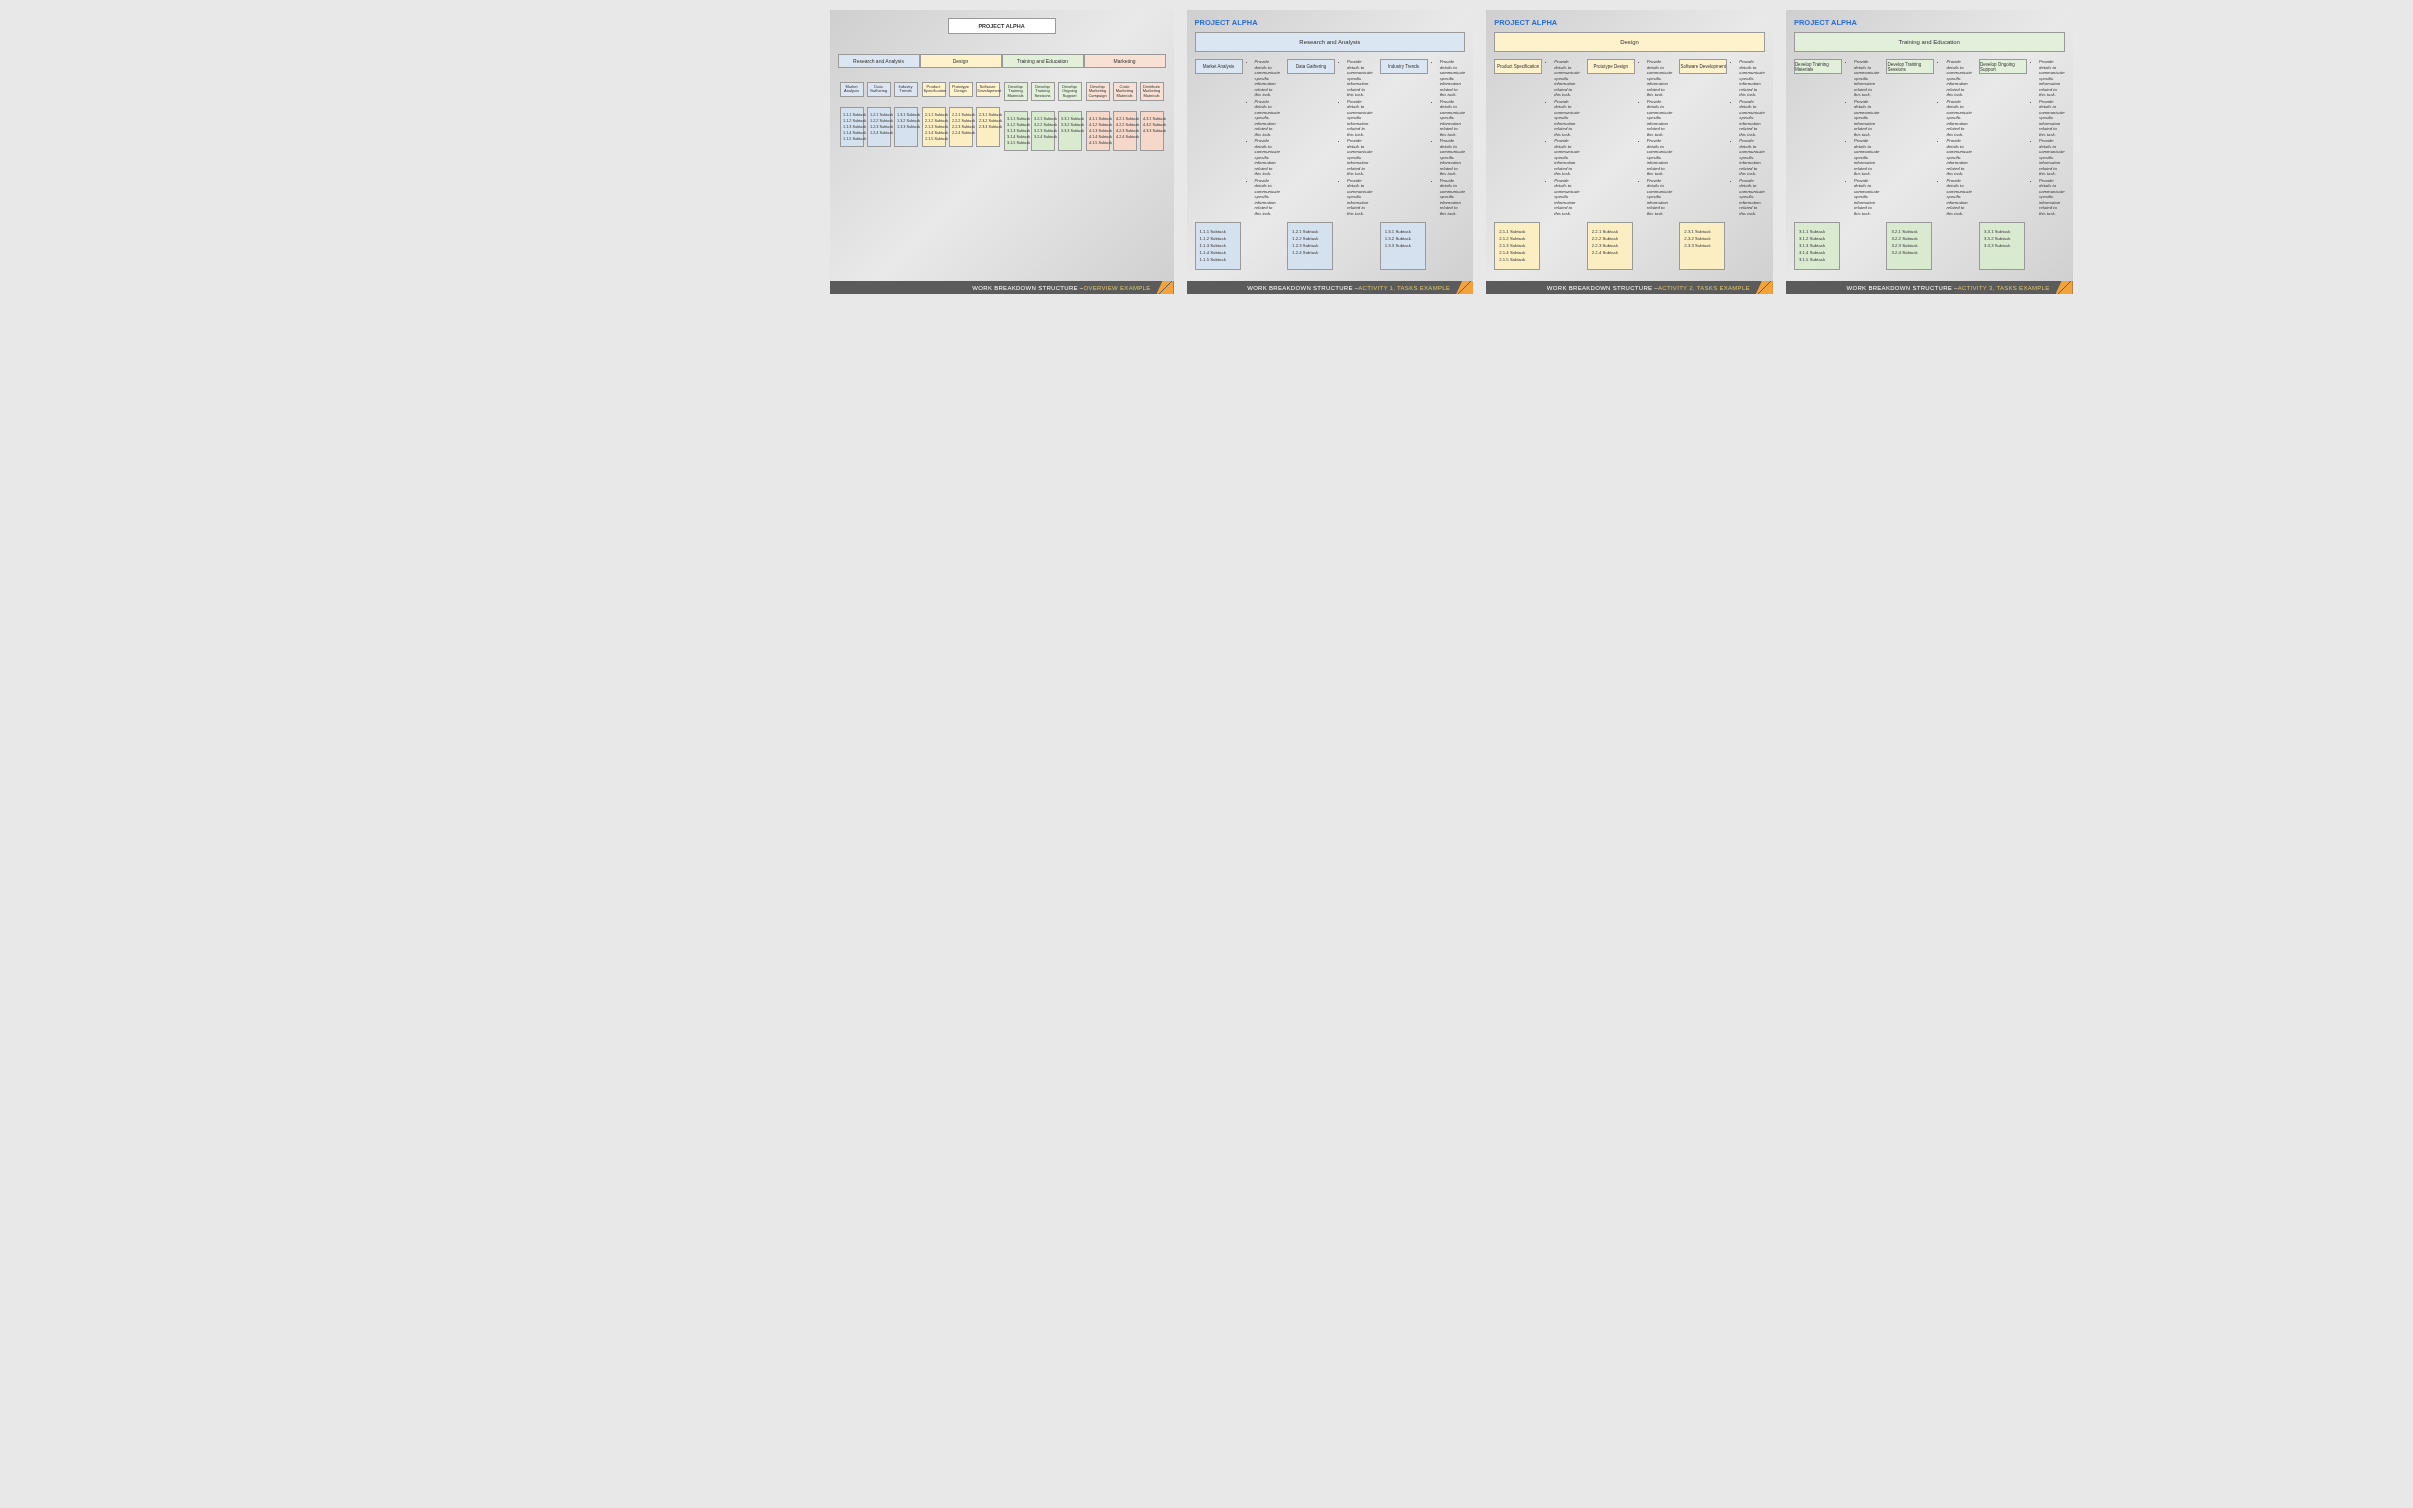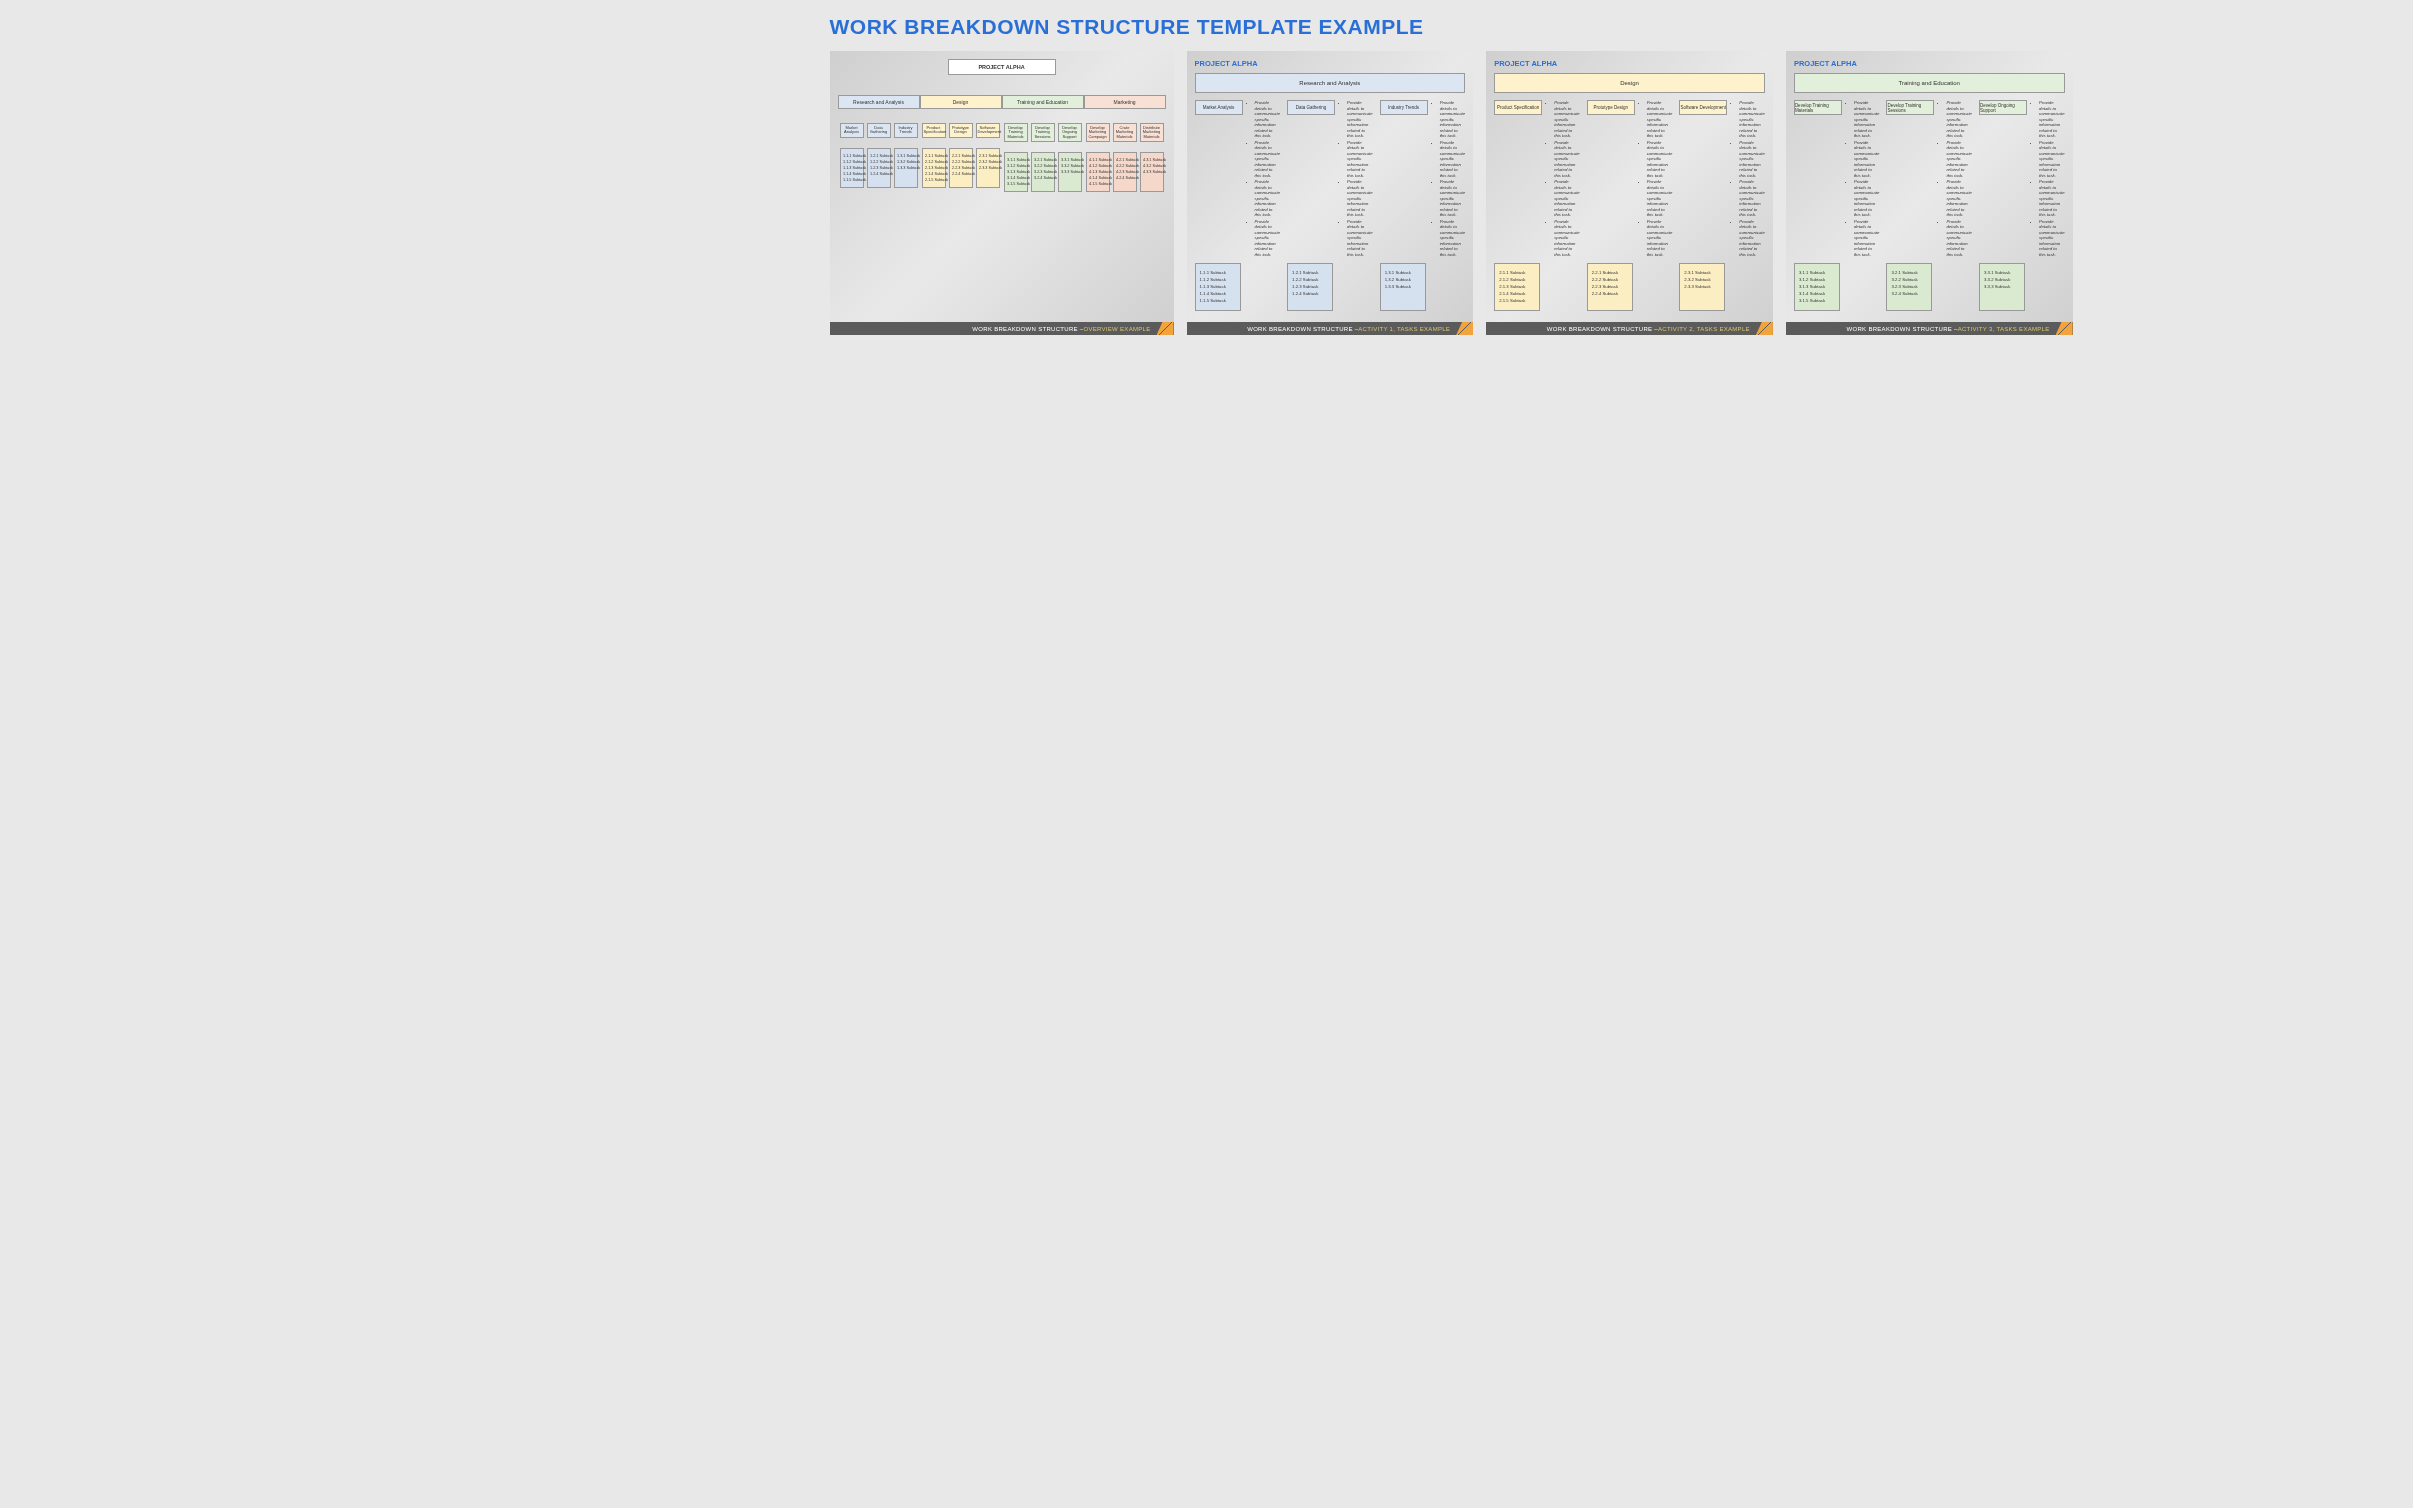--- a/index.html
+++ b/index.html
@@ -40,21 +40,20 @@
 .small-box{border:0.5px solid #999;height:13px;display:flex;align-items:center;justify-content:center;font-size:4.5px;flex:0 0 46px;min-width:46px;}
 .bullets{font-size:4.3px;line-height:5.5px;padding-left:7px;margin:0;flex:1;font-style:italic;}
 .bullets li{margin-bottom:1px;}
 .tall-box{border:0.5px solid #999;font-size:4.3px;padding:5px 4px;margin-top:5px;width:46px;min-width:46px;min-height:48px;box-sizing:border-box;line-height:7px;}
 .tall-box div{white-space:nowrap;}
 </style>
 </head>
 <body>
 
 <div class="page">
-  <div class="main-title">WORK BREAKDOWN STRUCTURE TEMPLATE EXAMPLE</div>
 
   <div class="grid">
 
     <div class="panel">
       <div class="tree" id="tree">
           <div class="root-box">PROJECT ALPHA</div>
           <div class="cat-row">
             <div class="cat-group">
               <div class="cat-box c-blue" style="width: 80px;">Research and Analysis</div>
               <div class="act-row">

